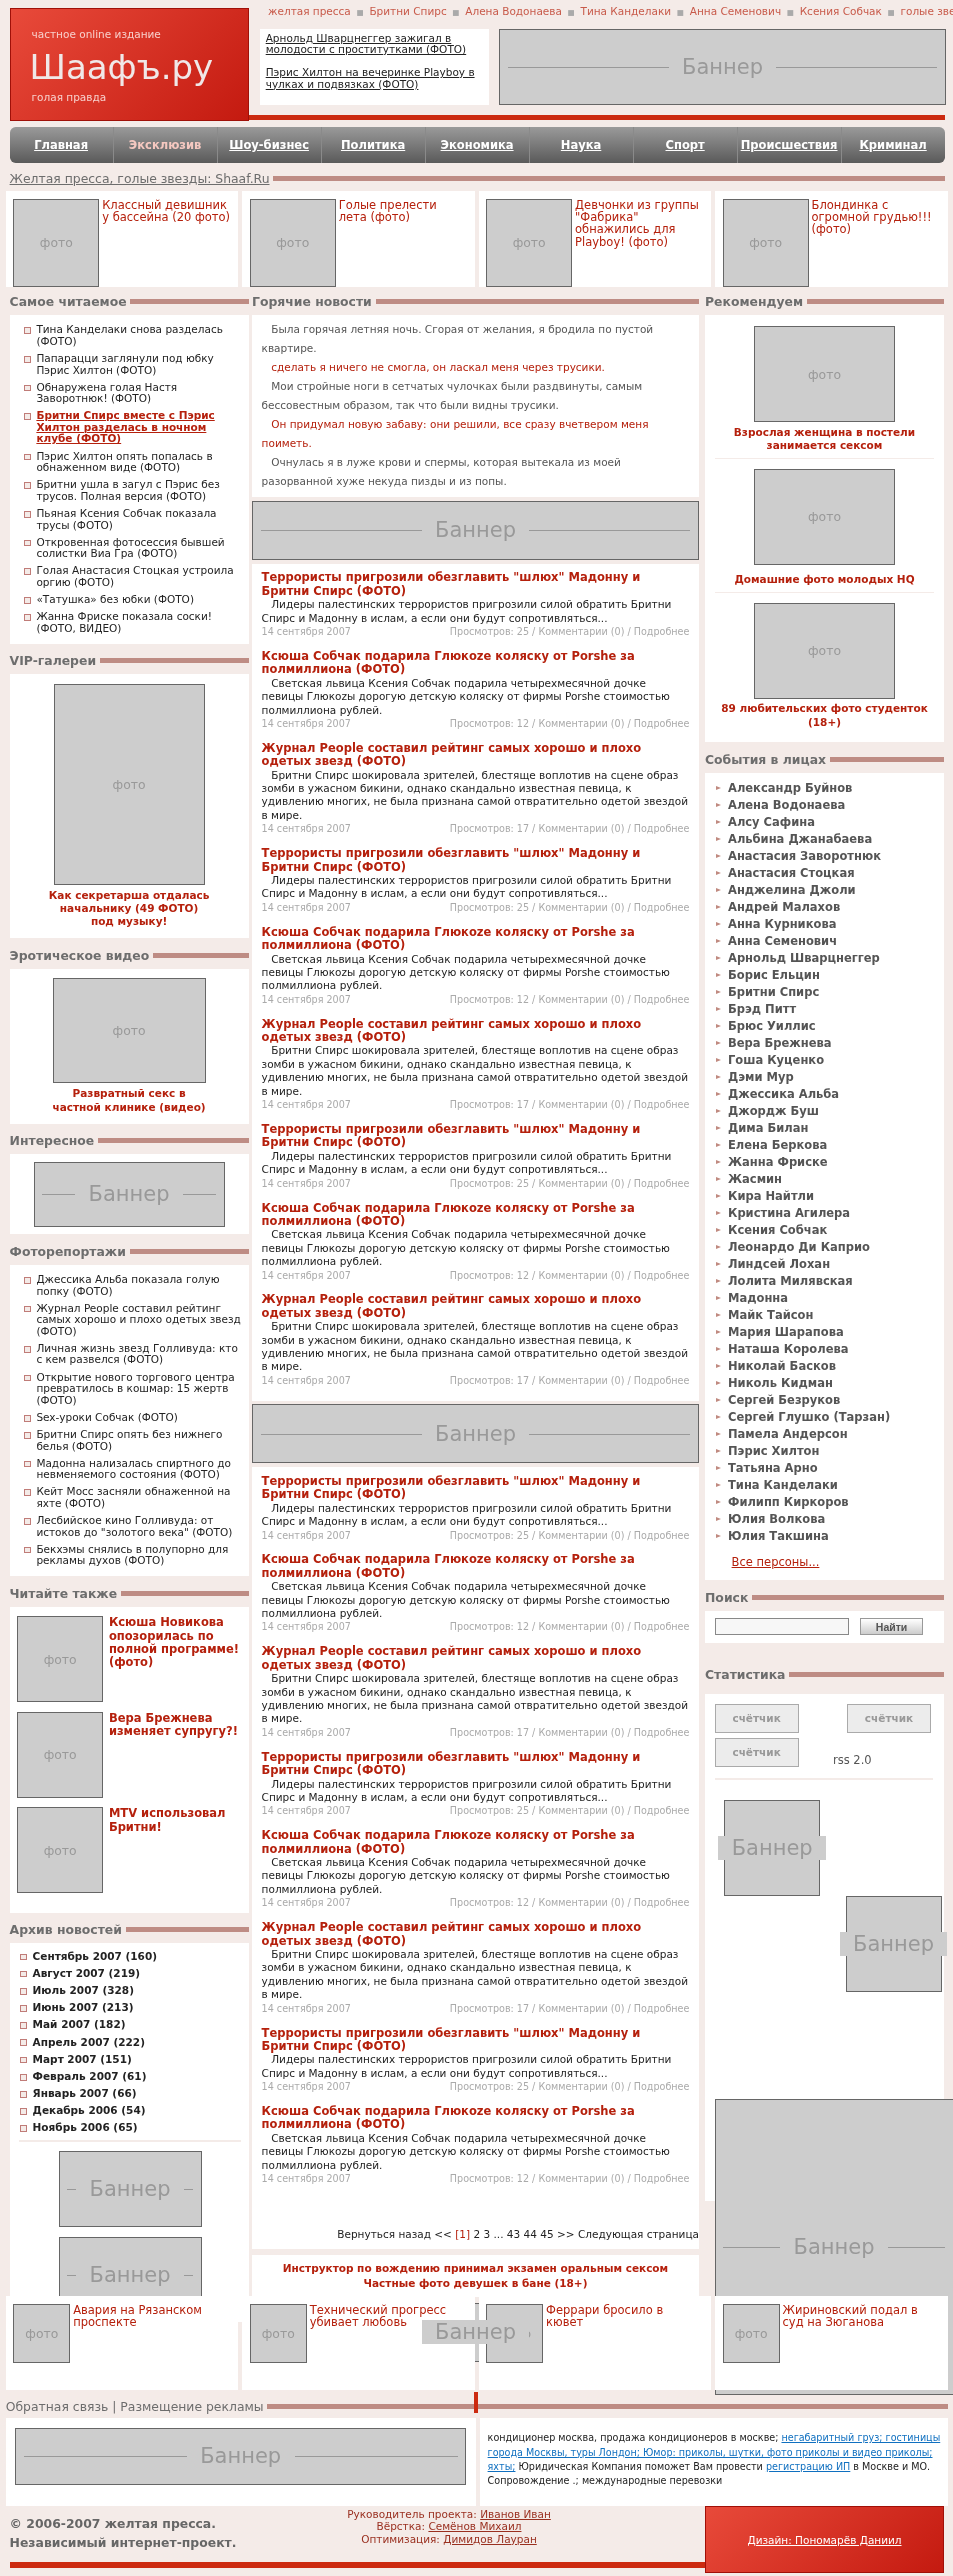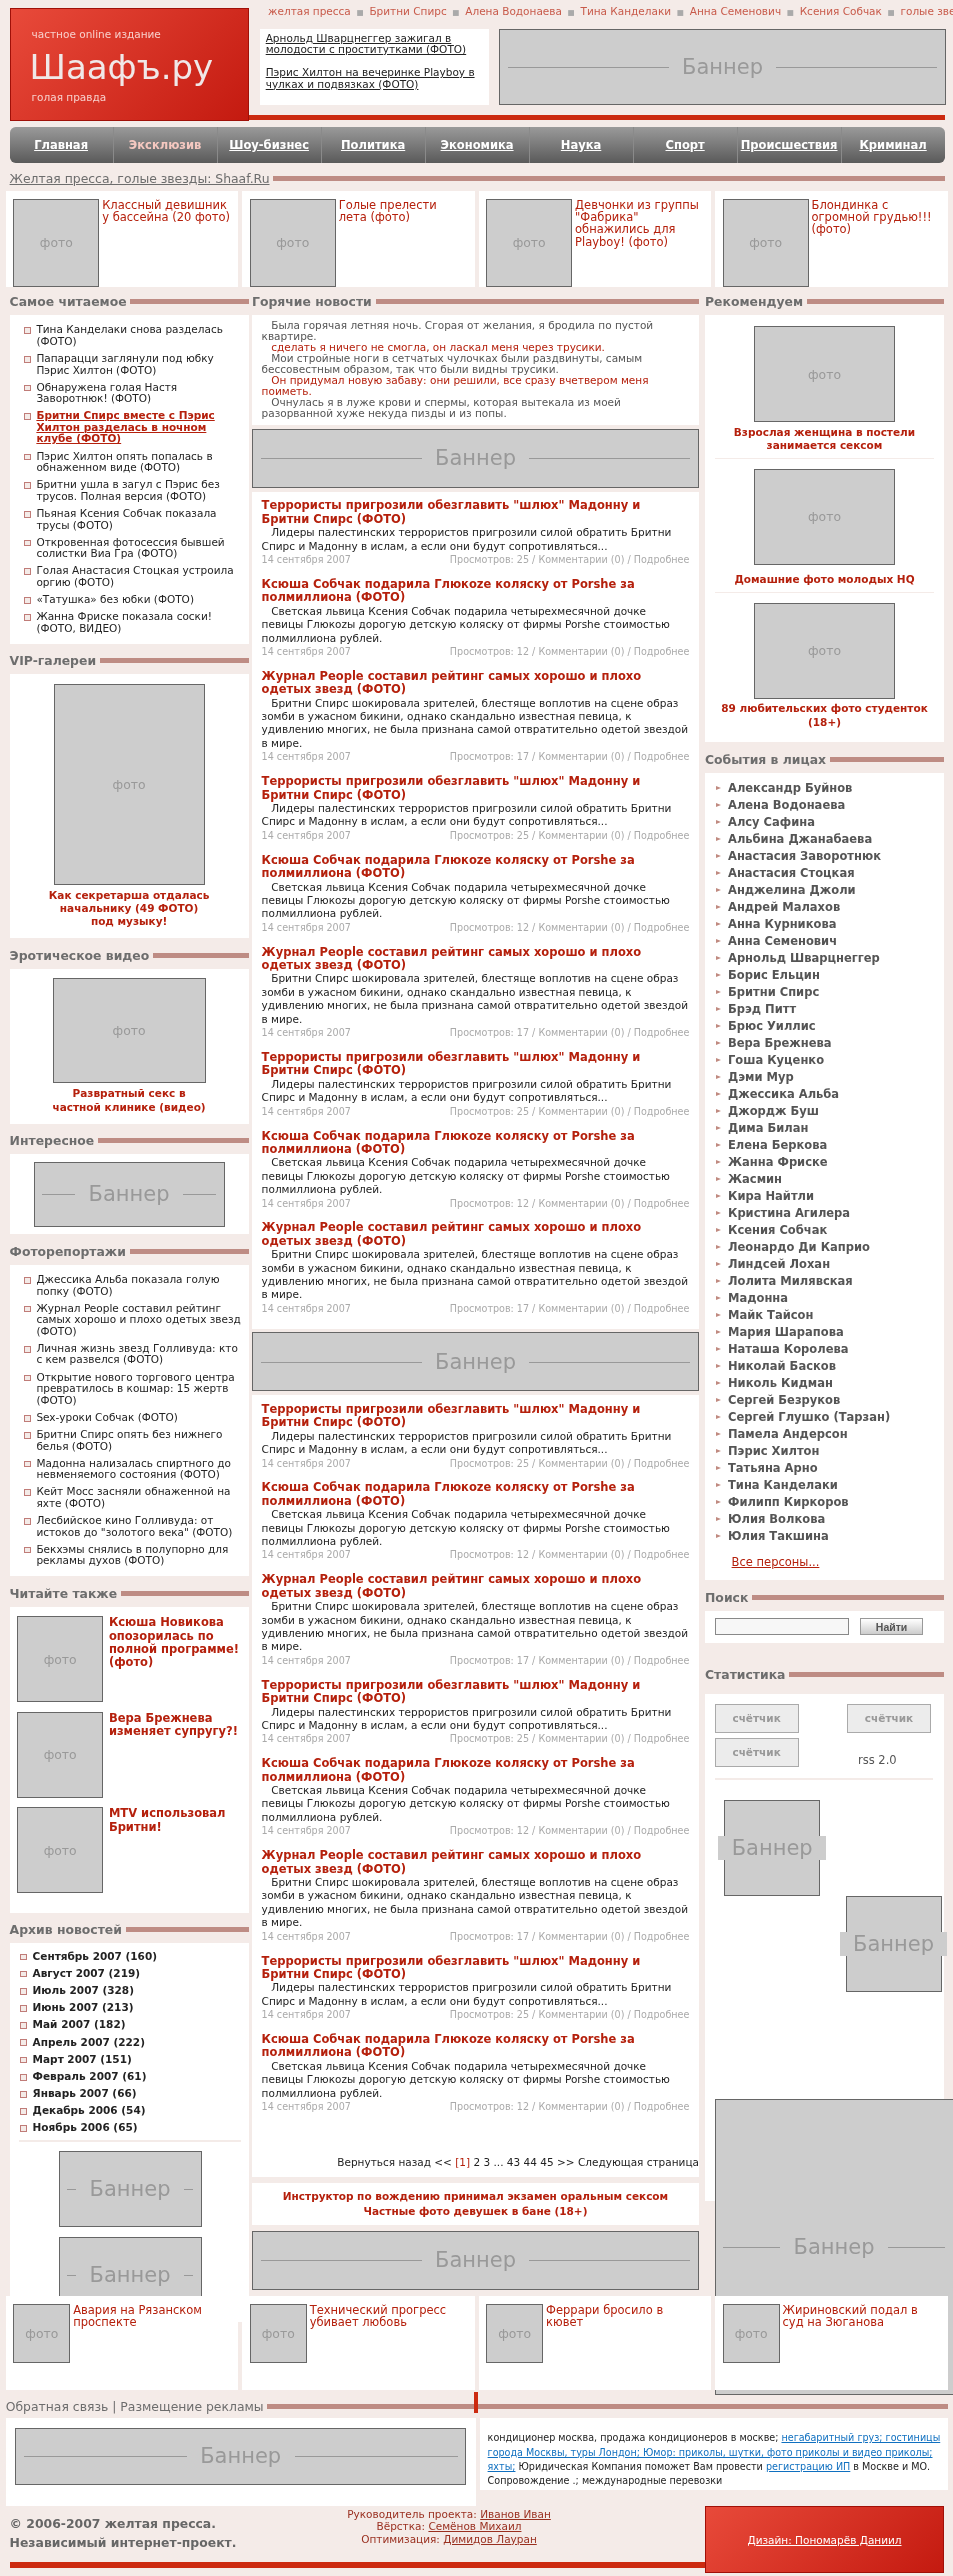--- a/index.html
+++ b/index.html
@@ -196,21 +196,21 @@
         <span>Баннер</span>
       </div>
   </div>
 </div>
 
 <div class="abs" style="left:252px;top:292px;width:447px">
   <div class="sec-title">
       <span>Горячие новости</span>
       <span class="bar"></span>
     </div>
-  <div class="box" style="padding:5.7px 9.6px;margin-top:3.8px;line-height:11px;font-size:10.5px;color:#555">
+  <div class="box" style="padding:5.7px 9.6px;margin-top:3.8px;line-height:19px;font-size:10.5px;color:#555">
     <p style="text-indent:9.6px">Была горячая летняя ночь. Сгорая от желания, я бродила по пустой квартире.</p>
     <p class="red" style="text-indent:9.6px">сделать я ничего не смогла, он ласкал меня через трусики.</p>
     <p style="text-indent:9.6px">Мои стройные ноги в сетчатых чулочках были раздвинуты, самым бессовестным образом, так что были видны трусики.</p>
     <p class="red" style="text-indent:9.6px">Он придумал новую забаву: они решили, все сразу вчетвером меня поиметь.</p>
     <p style="text-indent:9.6px">Очнулась я в луже крови и спермы, которая вытекала из моей разорванной хуже некуда пизды и из попы.</p>
   </div>
   <div class="banner" style="height:59px;margin-top:3.8px">
       <span>Баннер</span>
     </div>
   <div class="box news" style="padding:7.6px 9.6px 1.9px;margin-top:3.8px" id="news1">
@@ -424,21 +424,21 @@
   </div>
 
   <div class="sec-title" style="margin-top:22px">
       <span>Статистика</span>
       <span class="bar"></span>
     </div>
   <div class="box" style="padding:9.6px;margin-top:10px;position:relative;height:507px">
     <div class="cnt abs" style="left:9.6px;top:9.6px;width:84px;height:29px">счётчик</div>
     <div class="cnt abs" style="left:142px;top:9.6px;width:84px;height:29px">счётчик</div>
     <div class="cnt abs" style="left:9.6px;top:44px;width:84px;height:29px">счётчик</div>
-    <div class="abs" style="left:153px;top:59px;font-size:11.5px;color:#555">rss 2.0</div>
+    <div class="abs" style="left:128px;top:59px;font-size:11.5px;color:#555">rss 2.0</div>
     <div class="abs" style="left:9.6px;top:84px;width:218px;height:1.9px;background:#f4ebe8"></div>
     <div class="banner abs" style="left:9.6px;top:96px;width:96px;height:96px">
         <span>Баннер</span>
       </div>
     <div class="banner abs" style="left:131px;top:96px;width:96px;height:96px">
         <span>Баннер</span>
       </div>
     <div class="banner abs" style="left:0;top:203px;width:239px;height:296px">
         <span>Баннер</span>
       </div>
@@ -467,21 +467,21 @@
 <div class="abs sec-title" style="left:5.7px;top:2397px;width:942px;font-weight:normal">
   <span>Обратная связь | Размещение рекламы</span>
     <span class="bar"></span>
 </div>
 <div class="abs" style="left:474px;top:2392px;width:3.8px;height:21px;background:#cc2a10"></div>
 <div class="abs box" style="left:5.7px;top:2418px;width:470px;height:88px;padding:9.6px">
   <div class="banner" style="height:57px">
       <span>Баннер</span>
     </div>
 </div>
-<div class="abs box" style="left:480px;top:2418px;width:468px;height:72px;padding:13.4px 7.6px;font-size:9.6px;line-height:14.3px">
+<div class="abs box" style="left:480px;top:2418px;width:468px;height:88px;padding:13.4px 7.6px;font-size:9.6px;line-height:14.3px">
   <span>кондиционер москва, продажа кондиционеров в москве; </span><a href="#" style="color:#1070c0">негабаритный груз; гостиницы города Москвы, туры Лондон; Юмор: приколы, шутки, фото приколы</a><a href="#" style="color:#1070c0"> и видео приколы;</a> <a href="#" style="color:#1070c0">яхты;</a><span> Юридическая Компания поможет Вам провести </span><a href="#" style="color:#1070c0">регистрацию ИП</a><span> в Москве и МО. Сопровождение .; международные перевозки</span>
 </div>
 
 <div class="abs" style="left:9.6px;top:2514px;font-weight:bold;color:#666;font-size:12.4px;line-height:19px">
   <div>© 2006-2007 желтая пресса.</div>
     <div>Независимый интернет-проект.</div>
 </div>
 <div class="abs" style="left:315px;top:2508px;width:268px;text-align:center;color:#9a3020;font-size:10.5px;line-height:12.4px">
   <div><span>Руководитель проекта:</span> <a href="#">Иванов Иван</a></div>
   <div><span>Вёрстка:</span> <a href="#">Семёнов Михаил</a></div>

